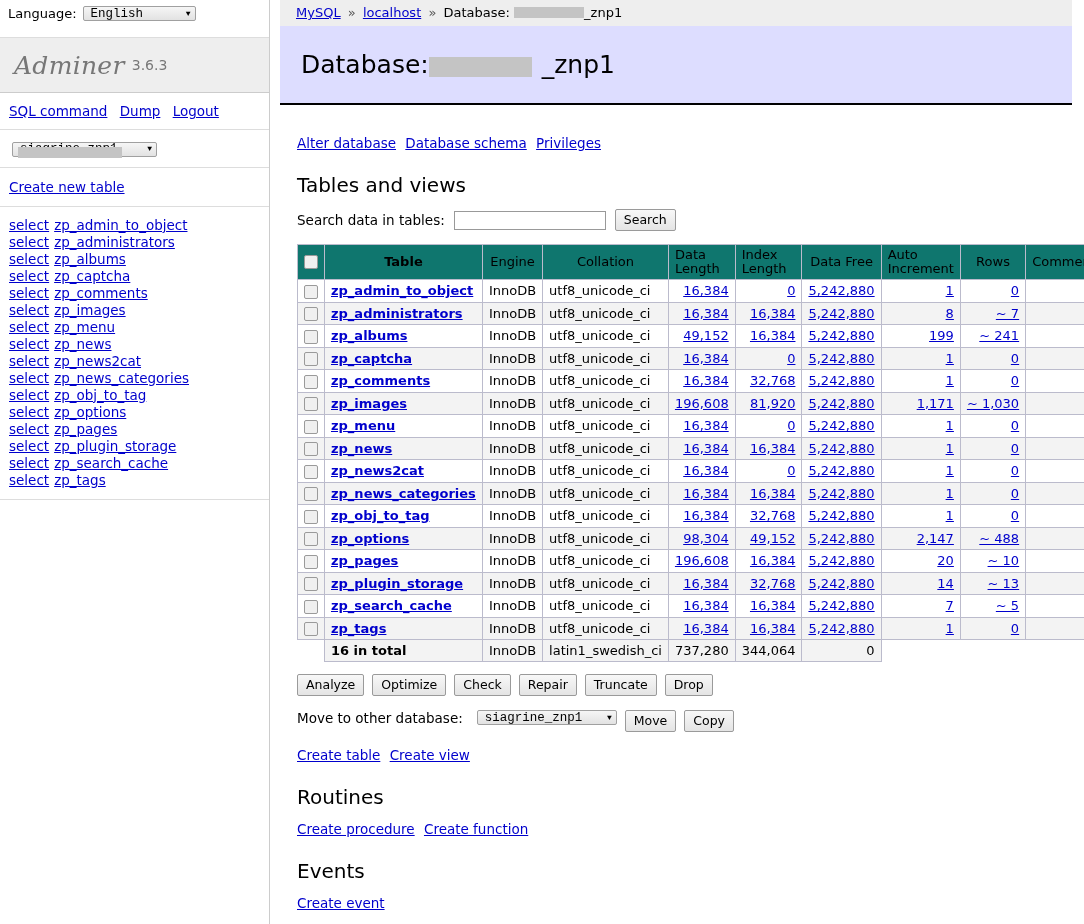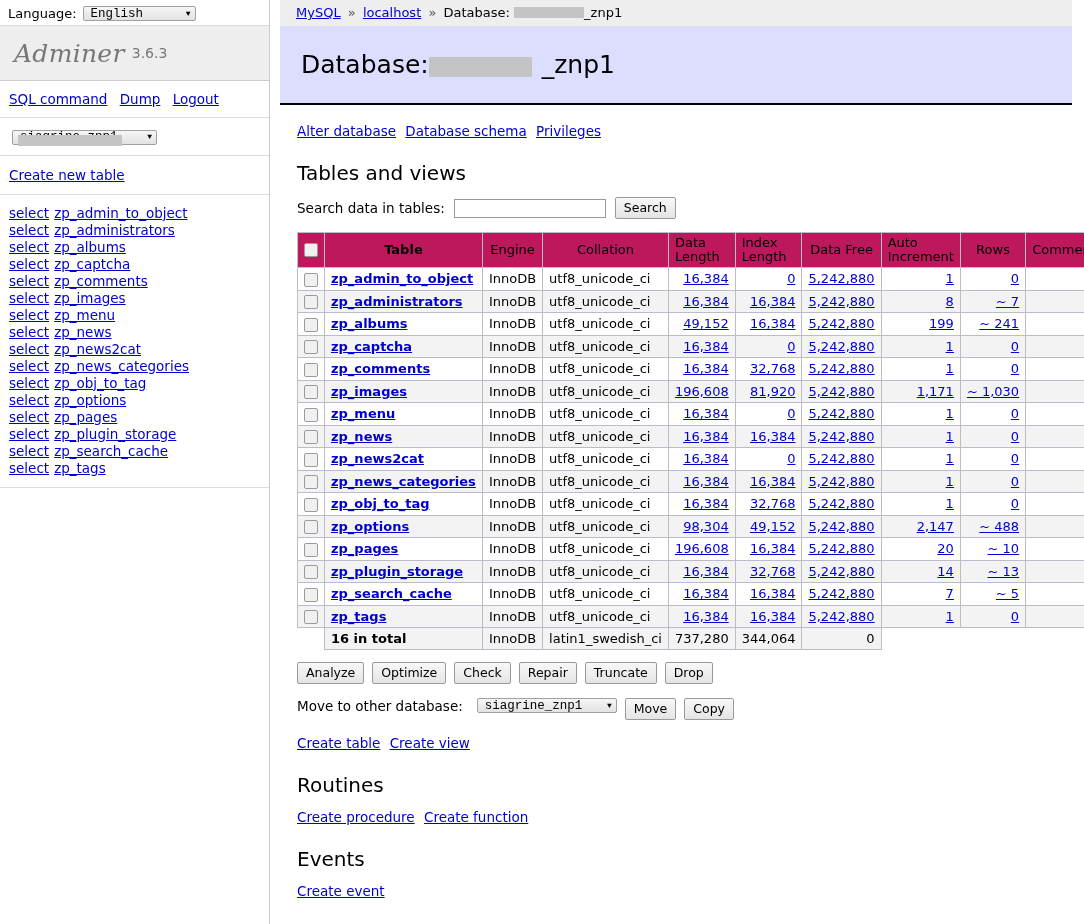--- a/index.html
+++ b/index.html
@@ -25,21 +25,21 @@
     position: absolute;
     left: 0; top: 0;
     width: 270px;
     height: 924px;
     border-right: 1px solid #cccccc;
     box-sizing: border-box;
     background: #ffffff;
   }
 
   .lang-row {
-    padding: 6px 0 4px 8px;
+    padding: 6px 0 16px 8px;
     font-size: 13px;
     display: flex;
     align-items: center;
     gap: 6px;
   }
   .lang-label { color: #000; }
 
   .fake-select {
     display: inline-flex;
     align-items: center;
@@ -170,21 +170,21 @@
     position: relative;
     white-space: nowrap;
   }
   #page-title .redact {
     position: absolute;
     left: 128px; top: 7px;
     width: 103px; height: 20px;
     background: #c4c4c4;
   }
 
-  .content-pad { padding: 0 0 0 17px; }
+  .content-pad { padding: 0 0 0 17px; margin-top: 12px; }
 
   #db-action-links {
     padding-top: 18px;
     font-size: 13.5px;
   }
   #db-action-links a { margin-right: 5px; }
 
   h2.section {
     font-size: 20px;
     font-weight: normal;
@@ -230,21 +230,21 @@
   }
   #tables-table th,
   #tables-table td {
     border: 1px solid #bbbbcc;
     padding: 3px 6px;
     height: 18px;
     box-sizing: border-box;
     white-space: nowrap;
   }
   #tables-table thead th {
-    background: #be185d;
+    background: #0f766e;
     font-weight: normal;
     vertical-align: middle;
     line-height: 14px;
   }
   #tables-table thead th.th-table { font-weight: bold; text-align: center; }
   #tables-table thead th.wrap2 { white-space: normal; width: 56px; text-align: left; }
   #tables-table tbody tr:nth-child(even) td { background: #f3f3f3; }
   #tables-table tbody tr:nth-child(odd) td { background: #ffffff; }
 
   td.c-check { width: 22px; text-align: center; padding: 2px 4px; }

